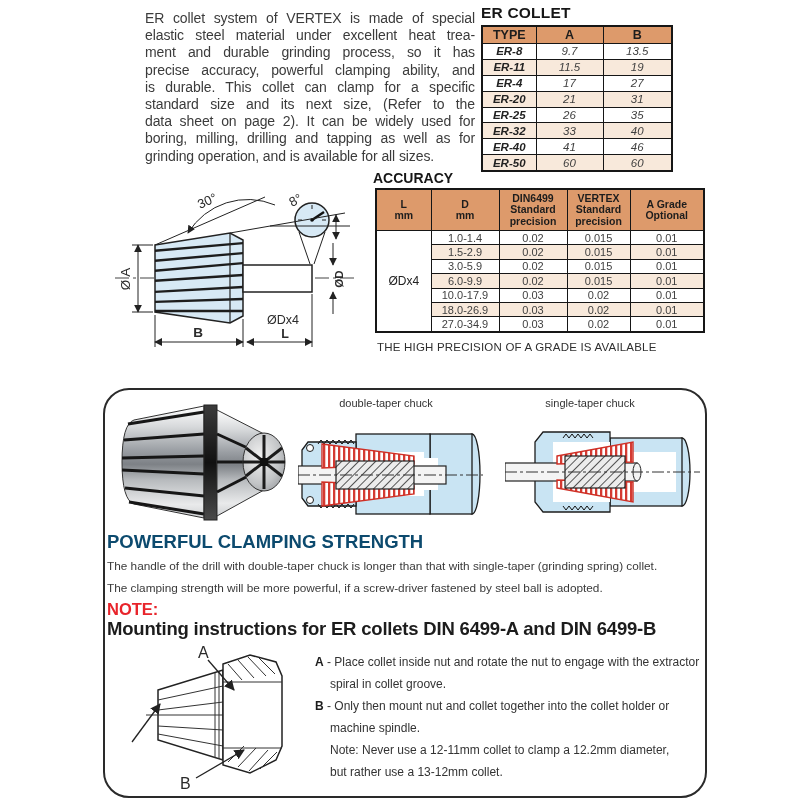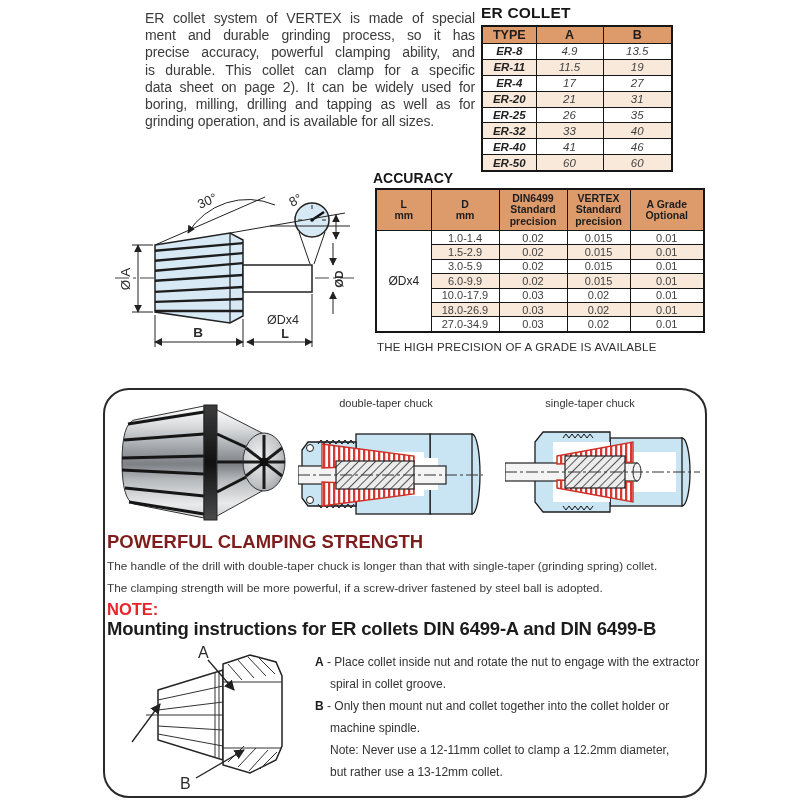--- a/index.html
+++ b/index.html
@@ -29,39 +29,41 @@
   .atable th,.atable td{border:1px solid #161616;text-align:center;padding:0;}
   .atable th{background:var(--hdr);font-size:10.5px;line-height:11.5px;height:40px;color:#1d1d1d;}
   .atable td{font-size:11px;height:13.4px;color:#3f3f3f;}
   .atable tbody tr:nth-child(even) td{background:var(--alt);}
   .atable td.lcell{background:#fff !important;font-size:12px;color:#222;}
   .acc-foot{font-size:11.5px;color:#2f2f2f;letter-spacing:0.2px;}
 
   
   .clamp-box{left:103px;top:388px;width:600px;height:406px;border:2px solid #2a2a2a;border-radius:26px;}
   .chuck-label{font-size:11px;color:#333;width:170px;text-align:center;}
-  .pcs-heading{font-size:18.5px;font-weight:bold;color:#7f1d1d;white-space:nowrap;}
+  .pcs-heading{font-size:18.5px;font-weight:bold;color:#0c4a6e;white-space:nowrap;}
   .pcs-line{font-size:11.8px;color:#3a3a3a;white-space:nowrap;}
   .note-label{font-size:16.5px;font-weight:bold;color:#e8242b;}
   .mount-heading{font-size:18.5px;font-weight:bold;color:#1c1c1c;white-space:nowrap;letter-spacing:-0.2px;}
   .instr{font-size:12px;color:#333;white-space:nowrap;}
   .instr b{color:#1c1c1c;}
 
   svg text{font-family:"Liberation Sans",sans-serif;fill:#2b2b2b;}
 </style>
 </head>
 <body>
 
 <div class="page" style="--hdr:#DD9A6B;--alt:#F8E9DB;">
 
   <div class="abs" style="left:145px;top:10px;">
     <div class="intro-line">ER collet system of VERTEX is made of special</div>
+    <div class="intro-line">elastic steel material under excellent heat trea-</div>
     <div class="intro-line">ment and durable grinding process, so it has</div>
     <div class="intro-line">precise accuracy, powerful clamping ability, and</div>
     <div class="intro-line">is durable. This collet can clamp for a specific</div>
+    <div class="intro-line">standard size and its next size, (Refer to the</div>
     <div class="intro-line">data sheet on page 2). It can be widely used for</div>
     <div class="intro-line">boring, milling, drilling and tapping as well as for</div>
     <div class="intro-line last">grinding operation, and is available for all sizes.</div>
   </div>
 
   <div class="abs dims-title" style="left:481px;top:4px;">ER COLLET DIMENSIONS</div>
   <table class="abs dtable" style="left:481px;top:25px;">
     <colgroup>
         <col style="width:54px">
         <col style="width:67px">
@@ -70,21 +72,21 @@
     <thead>
       <tr>
         <th>TYPE</th>
         <th>A</th>
         <th>B</th>
       </tr>
     </thead>
     <tbody>
       <tr>
           <td class="t">ER-8</td>
-          <td>4.9</td>
+          <td>9.7</td>
           <td>13.5</td>
         </tr>
       <tr>
           <td class="t">ER-11</td>
           <td>11.5</td>
           <td>19</td>
         </tr>
       <tr>
           <td class="t">ER-4</td>
           <td>17</td>

